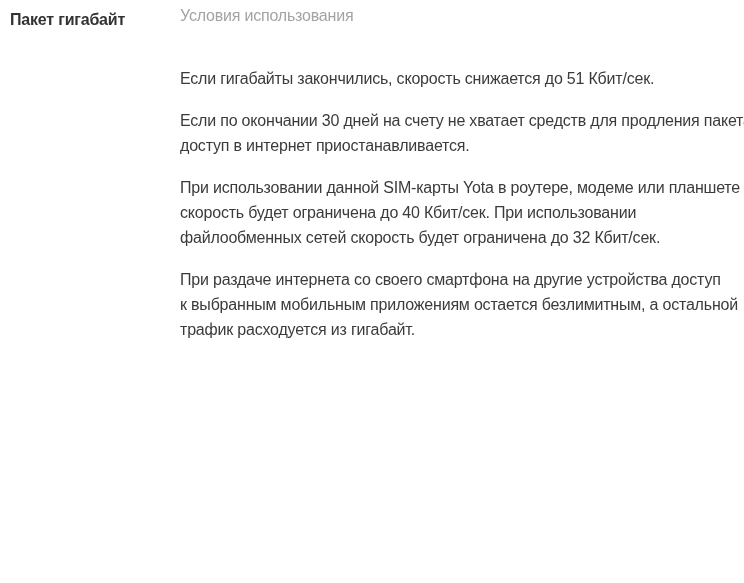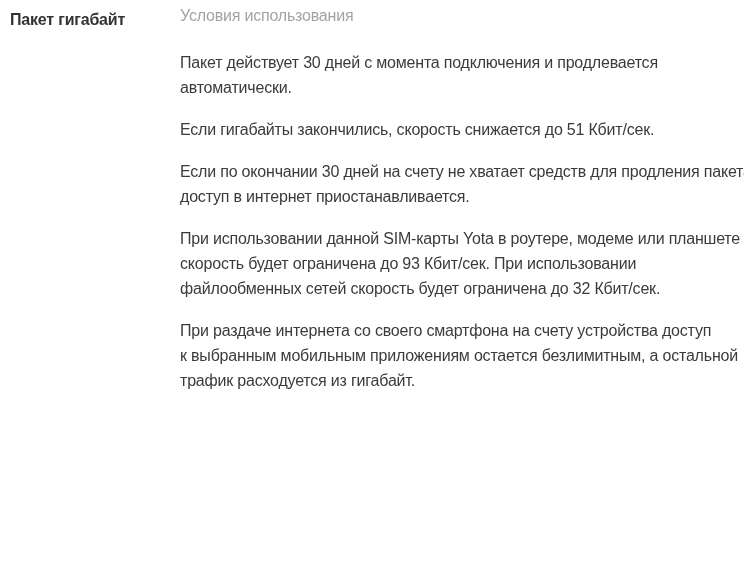--- a/index.html
+++ b/index.html
@@ -44,38 +44,36 @@
     line-height: 25px;
     font-weight: 400;
     color: var(--text);
     letter-spacing: -0.2px;
     white-space: pre;          
     margin: 0 0 17px 0;
   }
   .para.muted {
     color: var(--muted);
     margin-top: -4px;
-    margin-bottom: 22px;
+    margin-bottom: 38px;
   }
 </style>
 </head>
 <body>
 
 <div class="section">
   <div class="label-col">
     <h2>Пакет гигабайт</h2>
   </div>
   <div class="content-col">
 
       <p class="para muted">Условия использования</p>
-      <p class="para">Пакет действует 30 дней с момента подключения и продлевается
-автоматически.</p>
       <p class="para">Если гигабайты закончились, скорость снижается до 51 Кбит/сек.</p>
       <p class="para">Если по окончании 30 дней на счету не хватает средств для продления пакета,
 доступ в интернет приостанавливается.</p>
       <p class="para">При использовании данной SIM-карты Yota в роутере, модеме или планшете
-скорость будет ограничена до 93 Кбит/сек. При использовании
+скорость будет ограничена до 40 Кбит/сек. При использовании
 файлообменных сетей скорость будет ограничена до 32 Кбит/сек.</p>
-      <p class="para">При раздаче интернета со своего смартфона на счету устройства доступ
+      <p class="para">При раздаче интернета со своего смартфона на другие устройства доступ
 к выбранным мобильным приложениям остается безлимитным, а остальной
 трафик расходуется из гигабайт.</p>
     </div>
 </div>
 
 </body></html>

